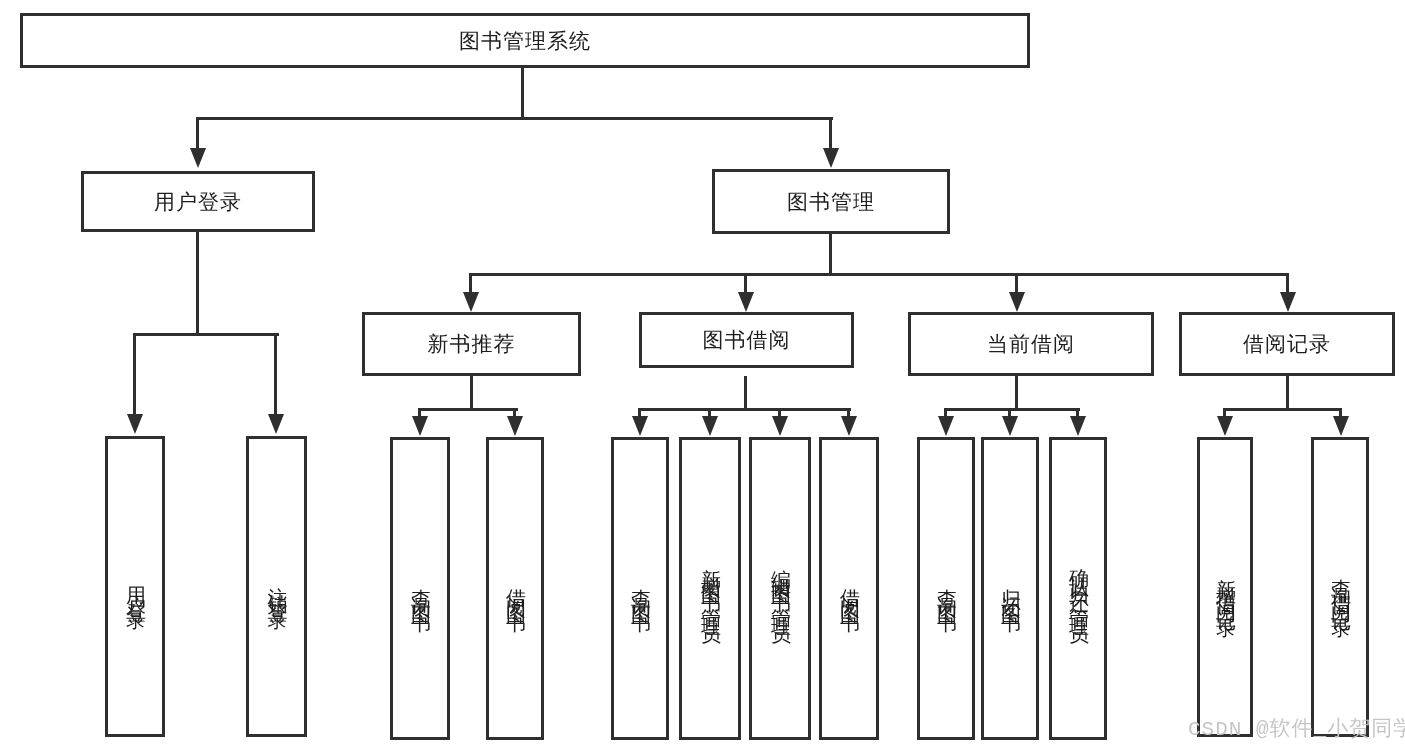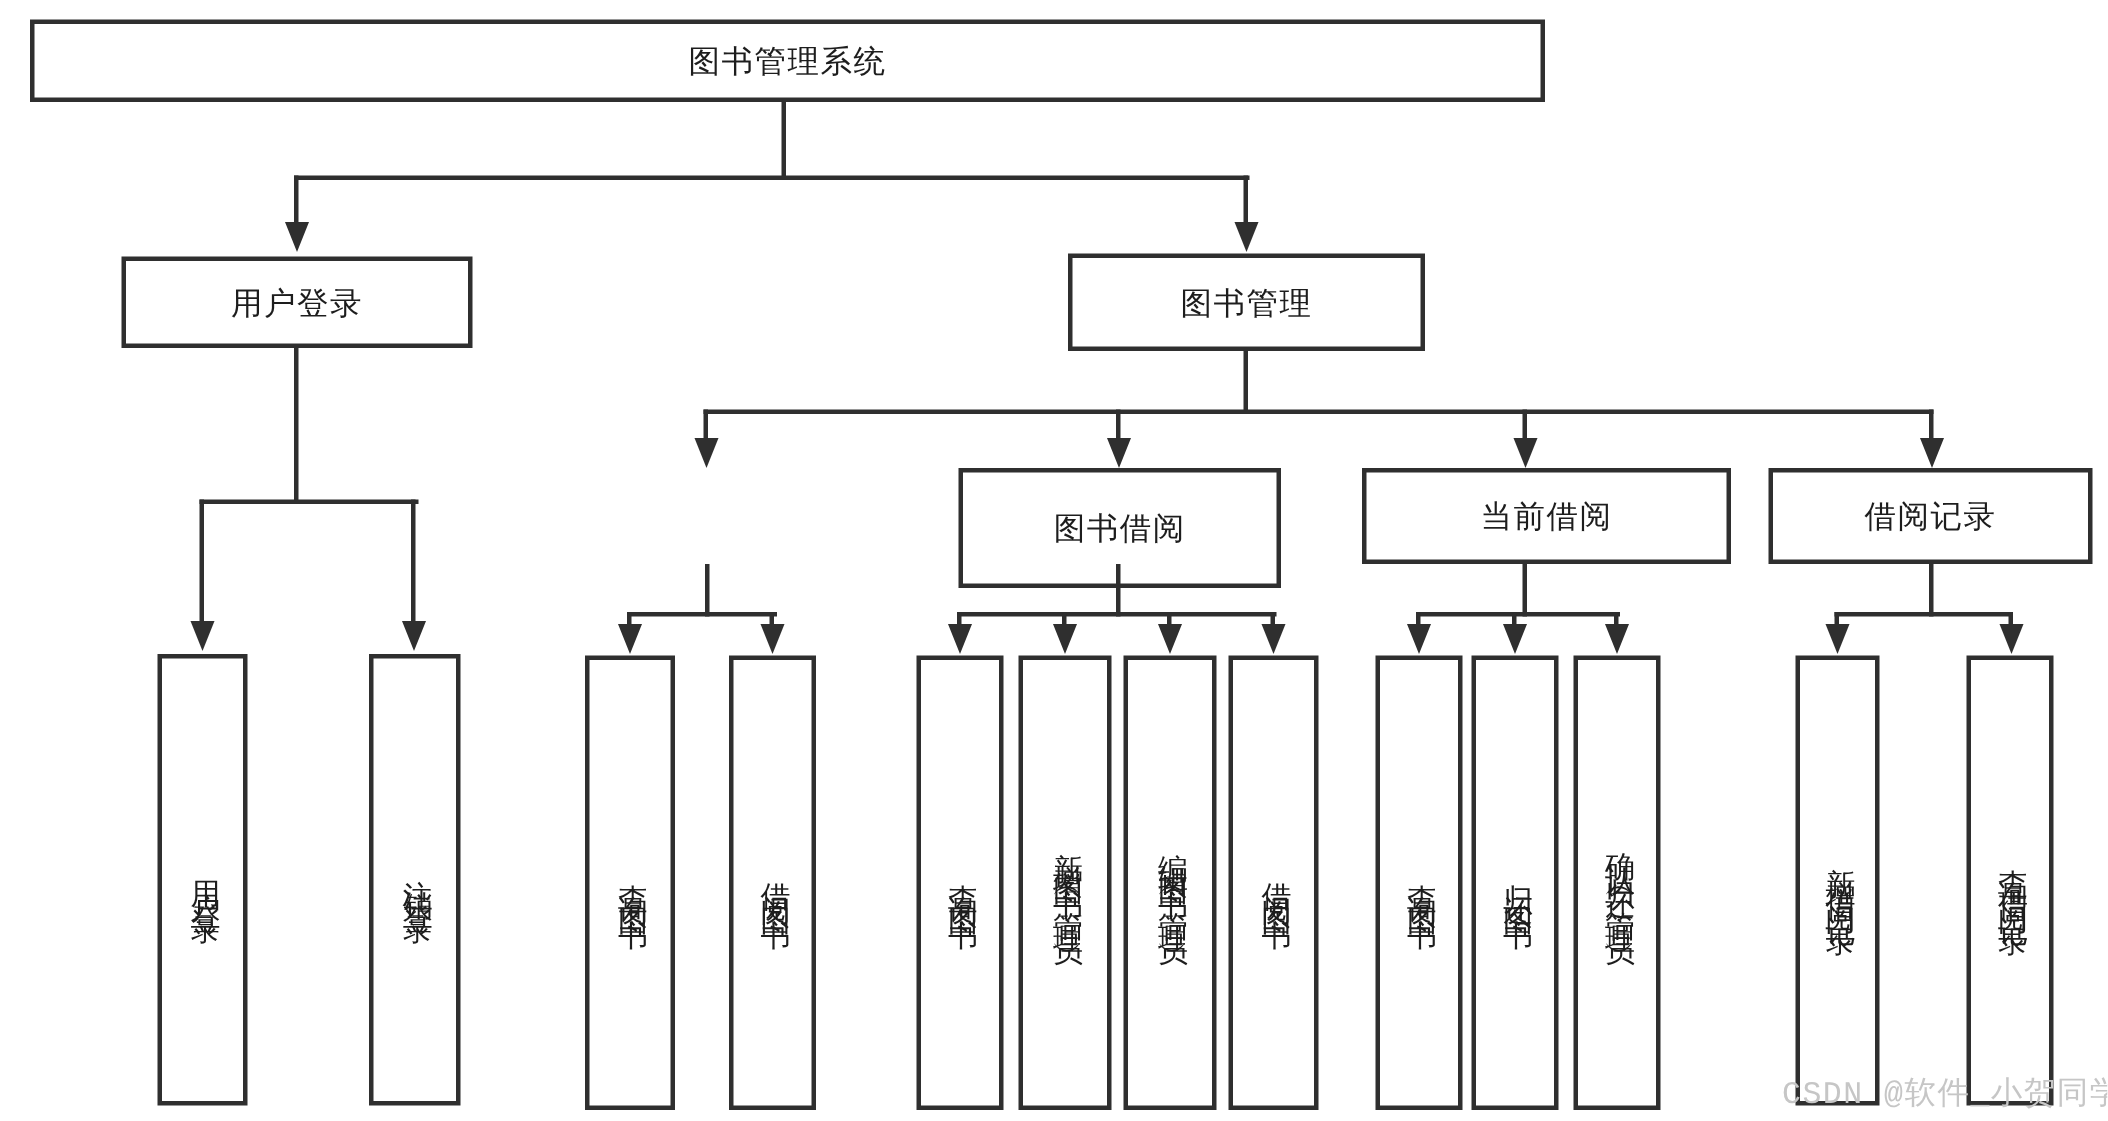--- a/index.html
+++ b/index.html
@@ -82,21 +82,22 @@
   <div class="hl" style="left:469px;top:273px;width:820px;"></div>
   <div class="vl" style="left:469px;top:273px;height:21px;"></div>
   <div class="arr" style="left:463px;top:292px;"></div>
   <div class="vl" style="left:744px;top:273px;height:21px;"></div>
   <div class="arr" style="left:738px;top:292px;"></div>
   <div class="vl" style="left:1015px;top:273px;height:21px;"></div>
   <div class="arr" style="left:1009px;top:292px;"></div>
   <div class="vl" style="left:1286px;top:273px;height:21px;"></div>
   <div class="arr" style="left:1280px;top:292px;"></div>
 
-  <div class="node" style="left:639px;top:312px;width:215px;height:80px;">图书借阅</div>
+  <div class="node" style="left:362px;top:312px;width:219px;height:64px;">新书推荐</div>
+  <div class="node" style="left:639px;top:312px;width:215px;height:56px;">图书借阅</div>
   <div class="node" style="left:908px;top:312px;width:246px;height:64px;">当前借阅</div>
   <div class="node" style="left:1179px;top:312px;width:216px;height:64px;">借阅记录</div>
 
   <div class="vl" style="left:470px;top:376px;height:35px;"></div>
   <div class="hl" style="left:418px;top:408px;width:100px;"></div>
   <div class="vl" style="left:418px;top:408px;height:10px;"></div>
   <div class="arr" style="left:412px;top:416px;"></div>
   <div class="vl" style="left:513px;top:408px;height:10px;"></div>
   <div class="arr" style="left:507px;top:416px;"></div>
 

